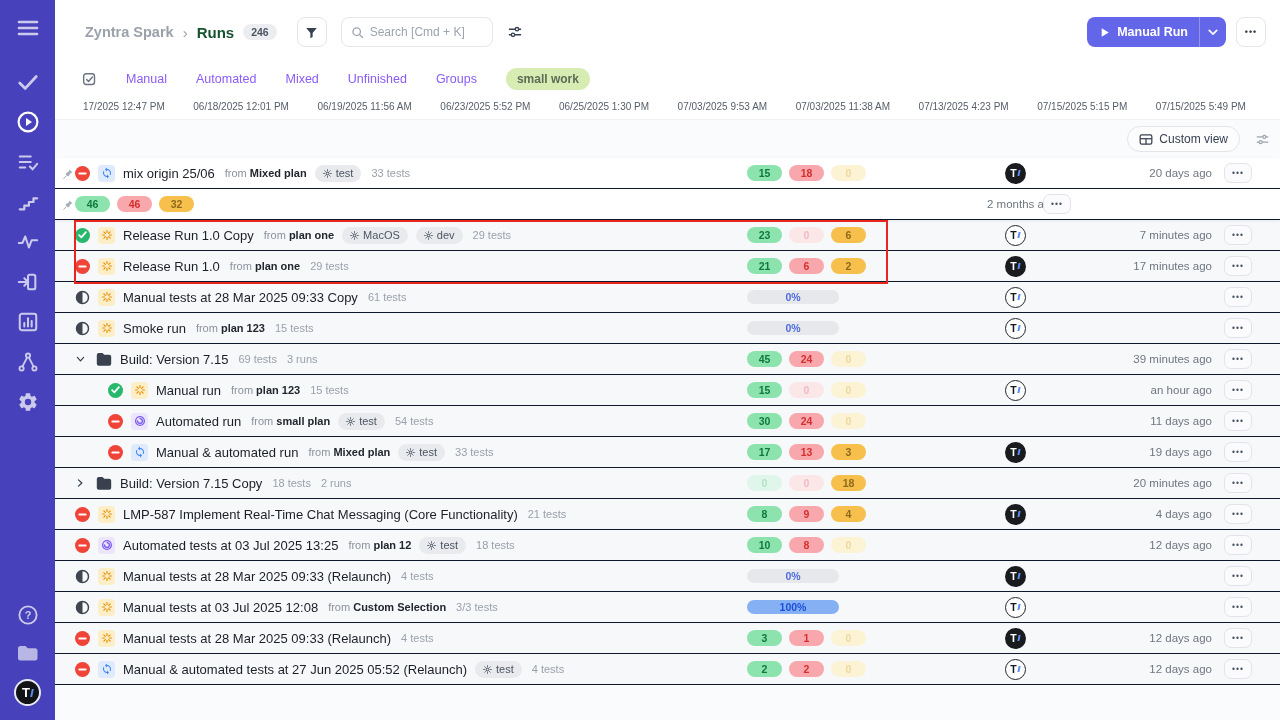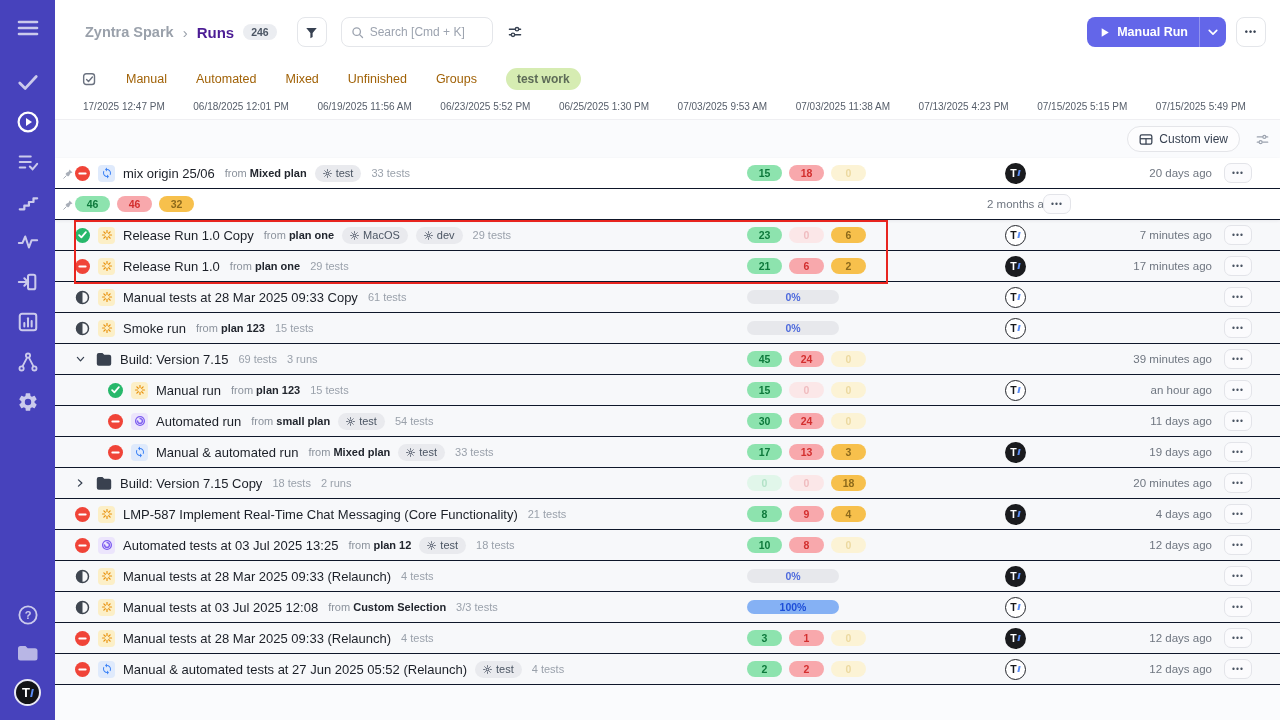--- a/index.html
+++ b/index.html
@@ -17,37 +17,37 @@
   .sb-avatar { width:27px; height:27px; border-radius:50%; background:#121316; border:2px solid #e8e8f4; color:#fff; font-weight:800; font-size:13px; display:flex; align-items:center; justify-content:center; }
   .sb-avatar .acc { display:inline-block; width:2px; height:8px; background:#5b8df5; margin-left:1px; transform:skewX(-12deg); }
 
   
   .main { flex:1; min-width:0; display:flex; flex-direction:column; background:#fff; }
 
   .topbar { height:64px; display:flex; align-items:center; padding:0 14px 0 30px; }
   .breadcrumb { display:flex; align-items:center; gap:9px; white-space:nowrap; }
   .bc-root { color:#9aa1ab; font-size:14.5px; font-weight:600; }
   .bc-sep { color:#9aa1ab; font-size:15px; }
-  .bc-page { color:#4c1d95; font-size:15px; font-weight:700; }
+  .bc-page { color:#14532d; font-size:15px; font-weight:700; }
   .bc-count { background:#ebedf1; color:#4b5563; font-size:10.5px; font-weight:700; border-radius:9px; padding:2px 8px; }
   .icon-btn { height:30px; min-width:30px; border:1px solid #e4e6ea; border-radius:8px; background:#fff; display:flex; align-items:center; justify-content:center; cursor:pointer; }
   .filter-btn { margin-left:20px; }
   .search-box { margin-left:14px; width:152px; height:30px; border:1px solid #e4e6ea; border-radius:8px; display:flex; align-items:center; gap:6px; padding:0 9px; background:#fff; }
   .search-box input { border:none; outline:none; width:110px; font-size:12px; color:#374151; font-family:Liberation Sans, sans-serif; background:transparent; }
   .search-box input::placeholder { color:#9ca3af; }
   .plain-ic { margin-left:14px; display:flex; align-items:center; cursor:pointer; }
   .spacer { flex:1; }
   .manual-run { display:flex; height:30px; background:#6366e9; border-radius:8px; color:#fff; overflow:hidden; cursor:pointer; }
   .mr-main { display:flex; align-items:center; gap:7px; padding:0 11px 0 13px; font-size:12.5px; font-weight:700; }
   .mr-caret { width:27px; display:flex; align-items:center; justify-content:center; border-left:1px solid rgba(255,255,255,.3); }
   .report-btn { margin-left:10px; height:30px; background:#fff; border:1px solid #d9dbfa; border-radius:8px; color:#4f46e5; font-size:12.5px; font-weight:700; display:flex; align-items:center; gap:7px; padding:0 12px; cursor:pointer; }
   .more-btn { margin-left:10px; color:#374151; font-size:9px; letter-spacing:1px; font-weight:700; }
 
   .tabsbar { height:30px; display:flex; align-items:center; gap:29px; padding-left:27px; }
-  .tab { font-size:12.5px; color:#a16207; cursor:pointer; }
+  .tab { font-size:12.5px; color:#8b5cf6; cursor:pointer; }
   .tab-ic { display:flex; align-items:center; cursor:pointer; }
   .tag-pill { background:#d6ecb2; color:#5d6b57; font-size:12px; font-weight:600; border-radius:11px; padding:4px 11px; cursor:pointer; }
 
   .timeline { height:26px; display:flex; justify-content:space-between; align-items:center; padding:0 34px 0 28px; border-bottom:1px solid #efeff2; background:#fff; }
   .tl-date { font-size:10px; color:#565e6a; white-space:nowrap; }
 
   .content { flex:1; background:#fafbfd; display:flex; flex-direction:column; min-height:0; }
   .viewbar { height:38px; display:flex; align-items:center; justify-content:flex-end; gap:15px; padding-right:10px; }
   .custom-view { height:26px; border:1px solid #e4e5e9; border-radius:13px; background:#fdfdfe; display:flex; align-items:center; gap:6px; padding:0 11px; font-size:12px; color:#374151; cursor:pointer; }
 
@@ -241,21 +241,21 @@
           <svg width="15" height="15" viewBox="0 0 18 18">
             <rect x="2" y="2" width="13" height="13" rx="3" fill="none" stroke="#6b7280" stroke-width="1.7"></rect>
             <path d="M5.5 9l2.3 2.3L12.5 6" fill="none" stroke="#6b7280" stroke-width="1.7" stroke-linecap="round" stroke-linejoin="round"></path>
           </svg>
         </span>
       <span class="tab">Manual</span>
       <span class="tab">Automated</span>
       <span class="tab">Mixed</span>
       <span class="tab">Unfinished</span>
       <span class="tab">Groups</span>
-      <span class="tag-pill">test work</span>
+      <span class="tag-pill">small work</span>
     </div>
 
     <div class="timeline">
         <span class="tl-date">17/2025 12:47 PM</span>
         <span class="tl-date">06/18/2025 12:01 PM</span>
         <span class="tl-date">06/19/2025 11:56 AM</span>
         <span class="tl-date">06/23/2025 5:52 PM</span>
         <span class="tl-date">06/25/2025 1:30 PM</span>
         <span class="tl-date">07/03/2025 9:53 AM</span>
         <span class="tl-date">07/03/2025 11:38 AM</span>

